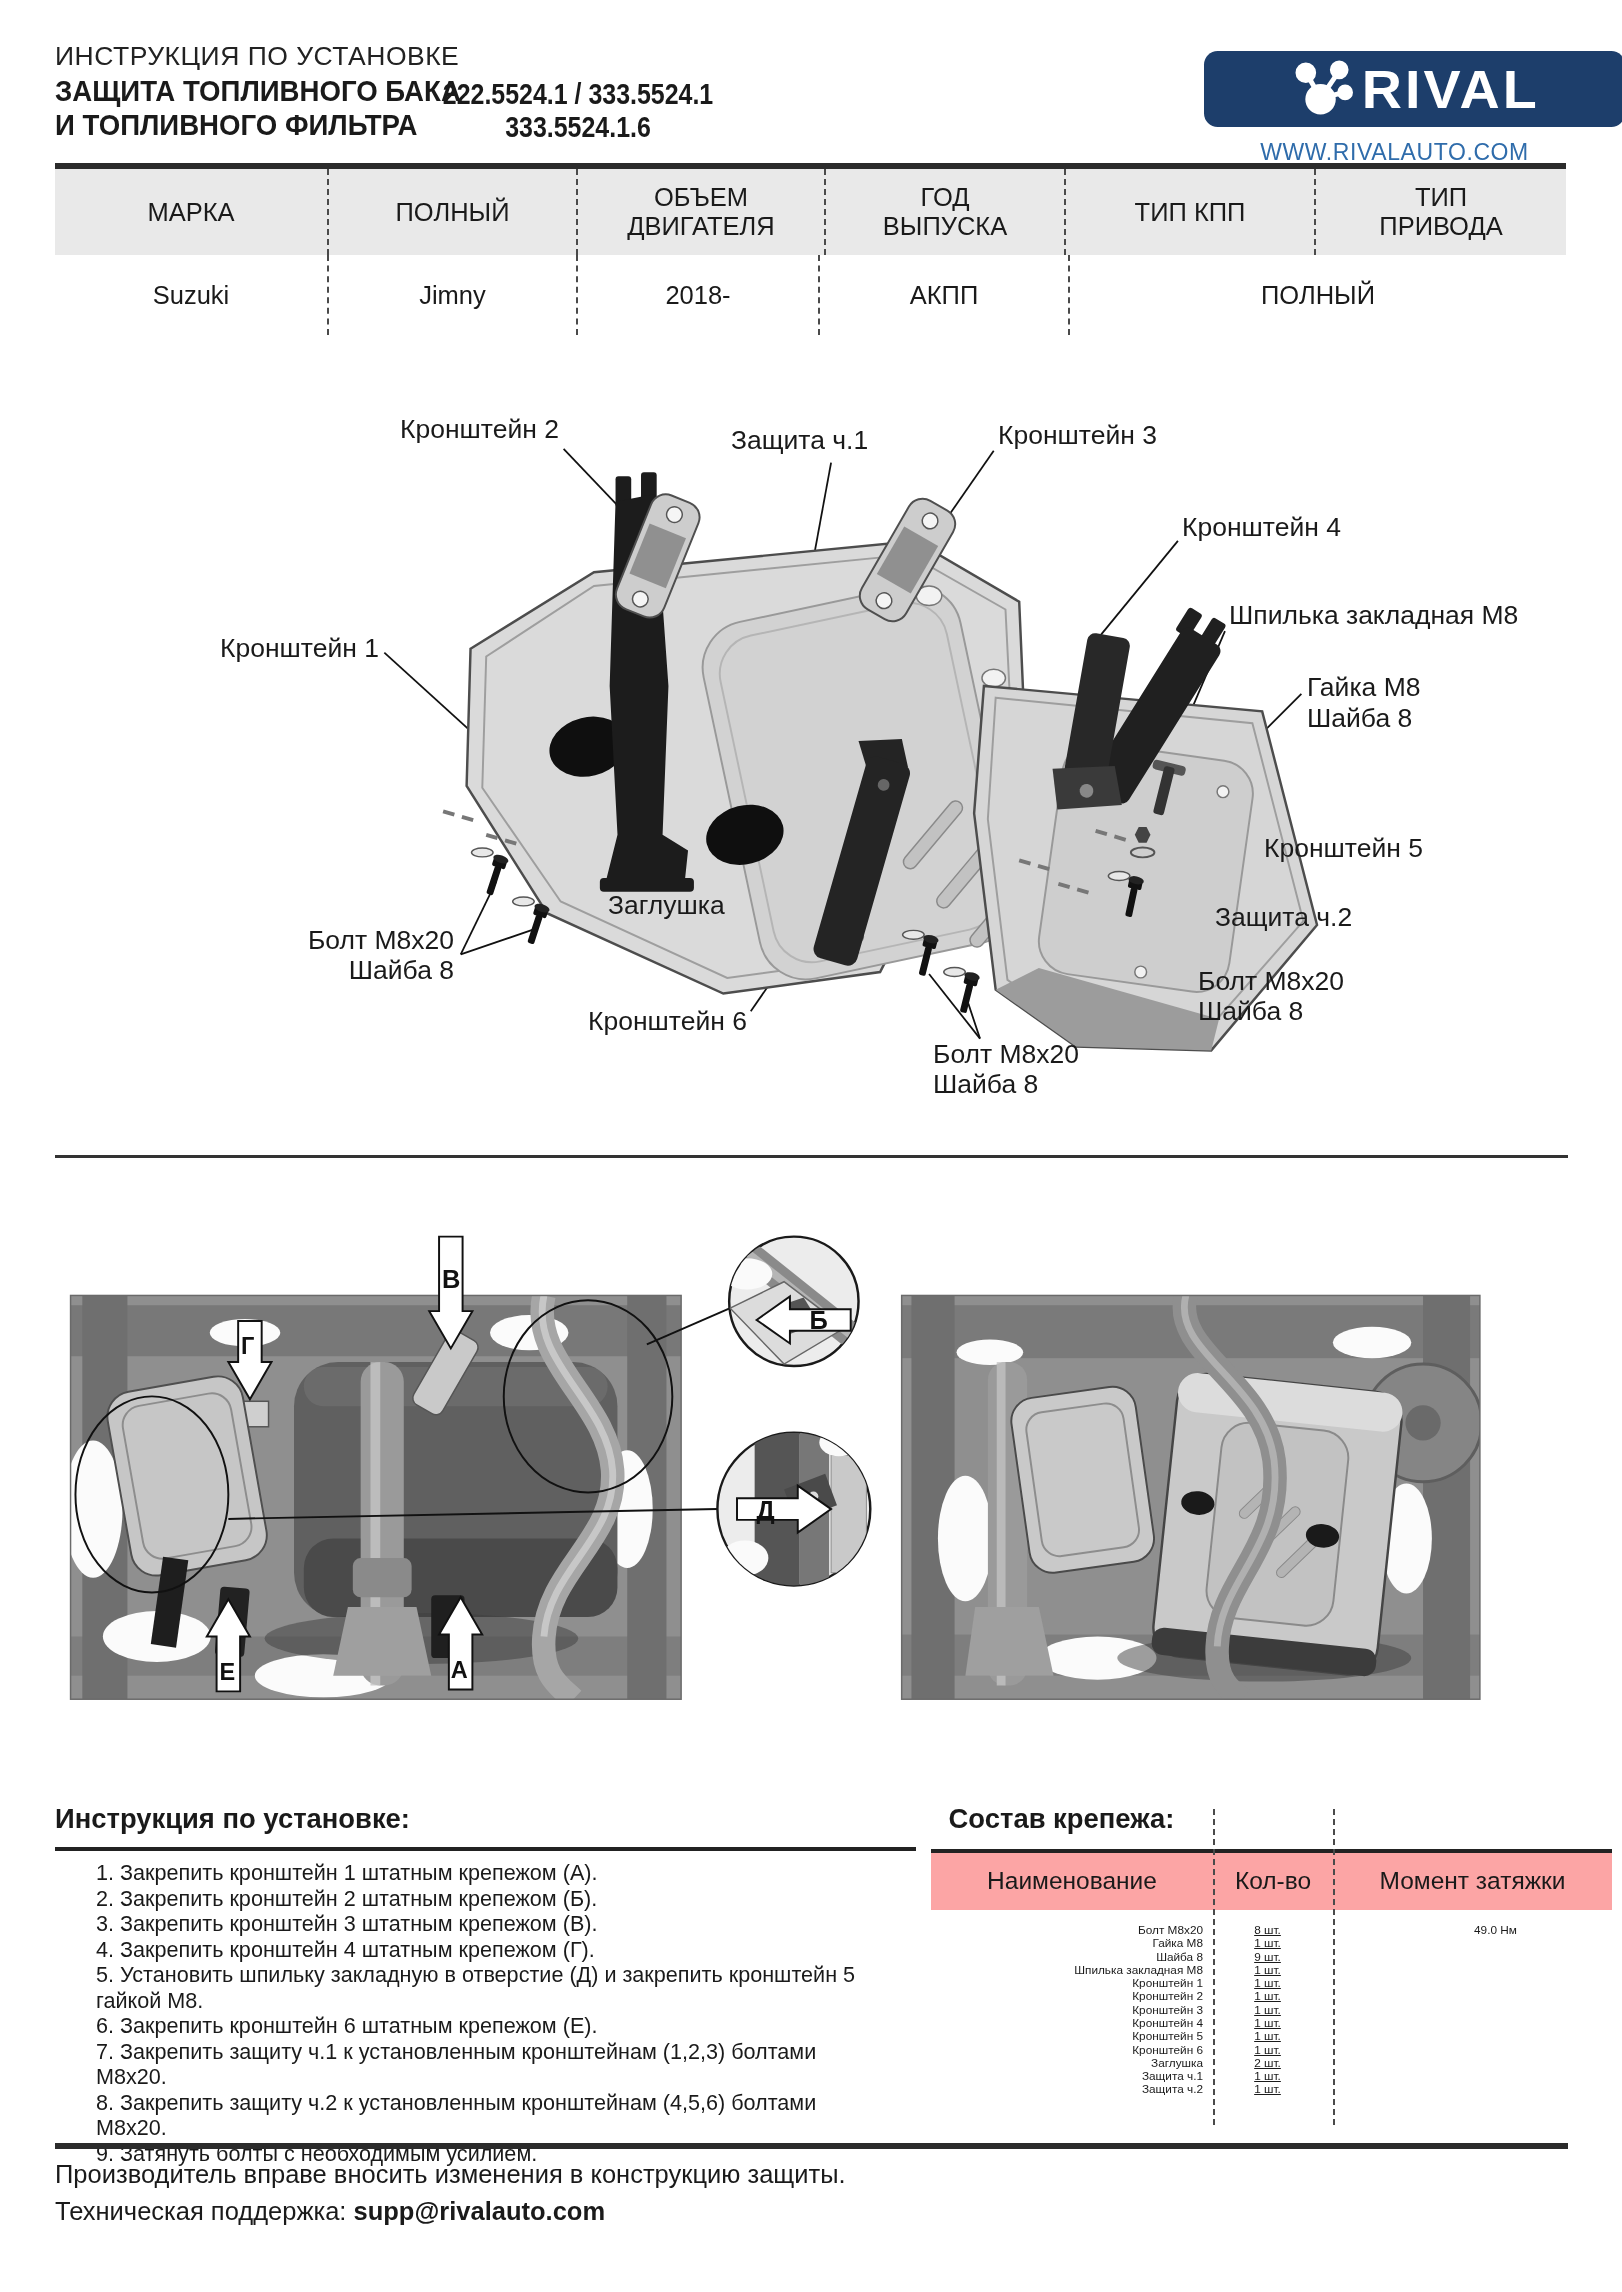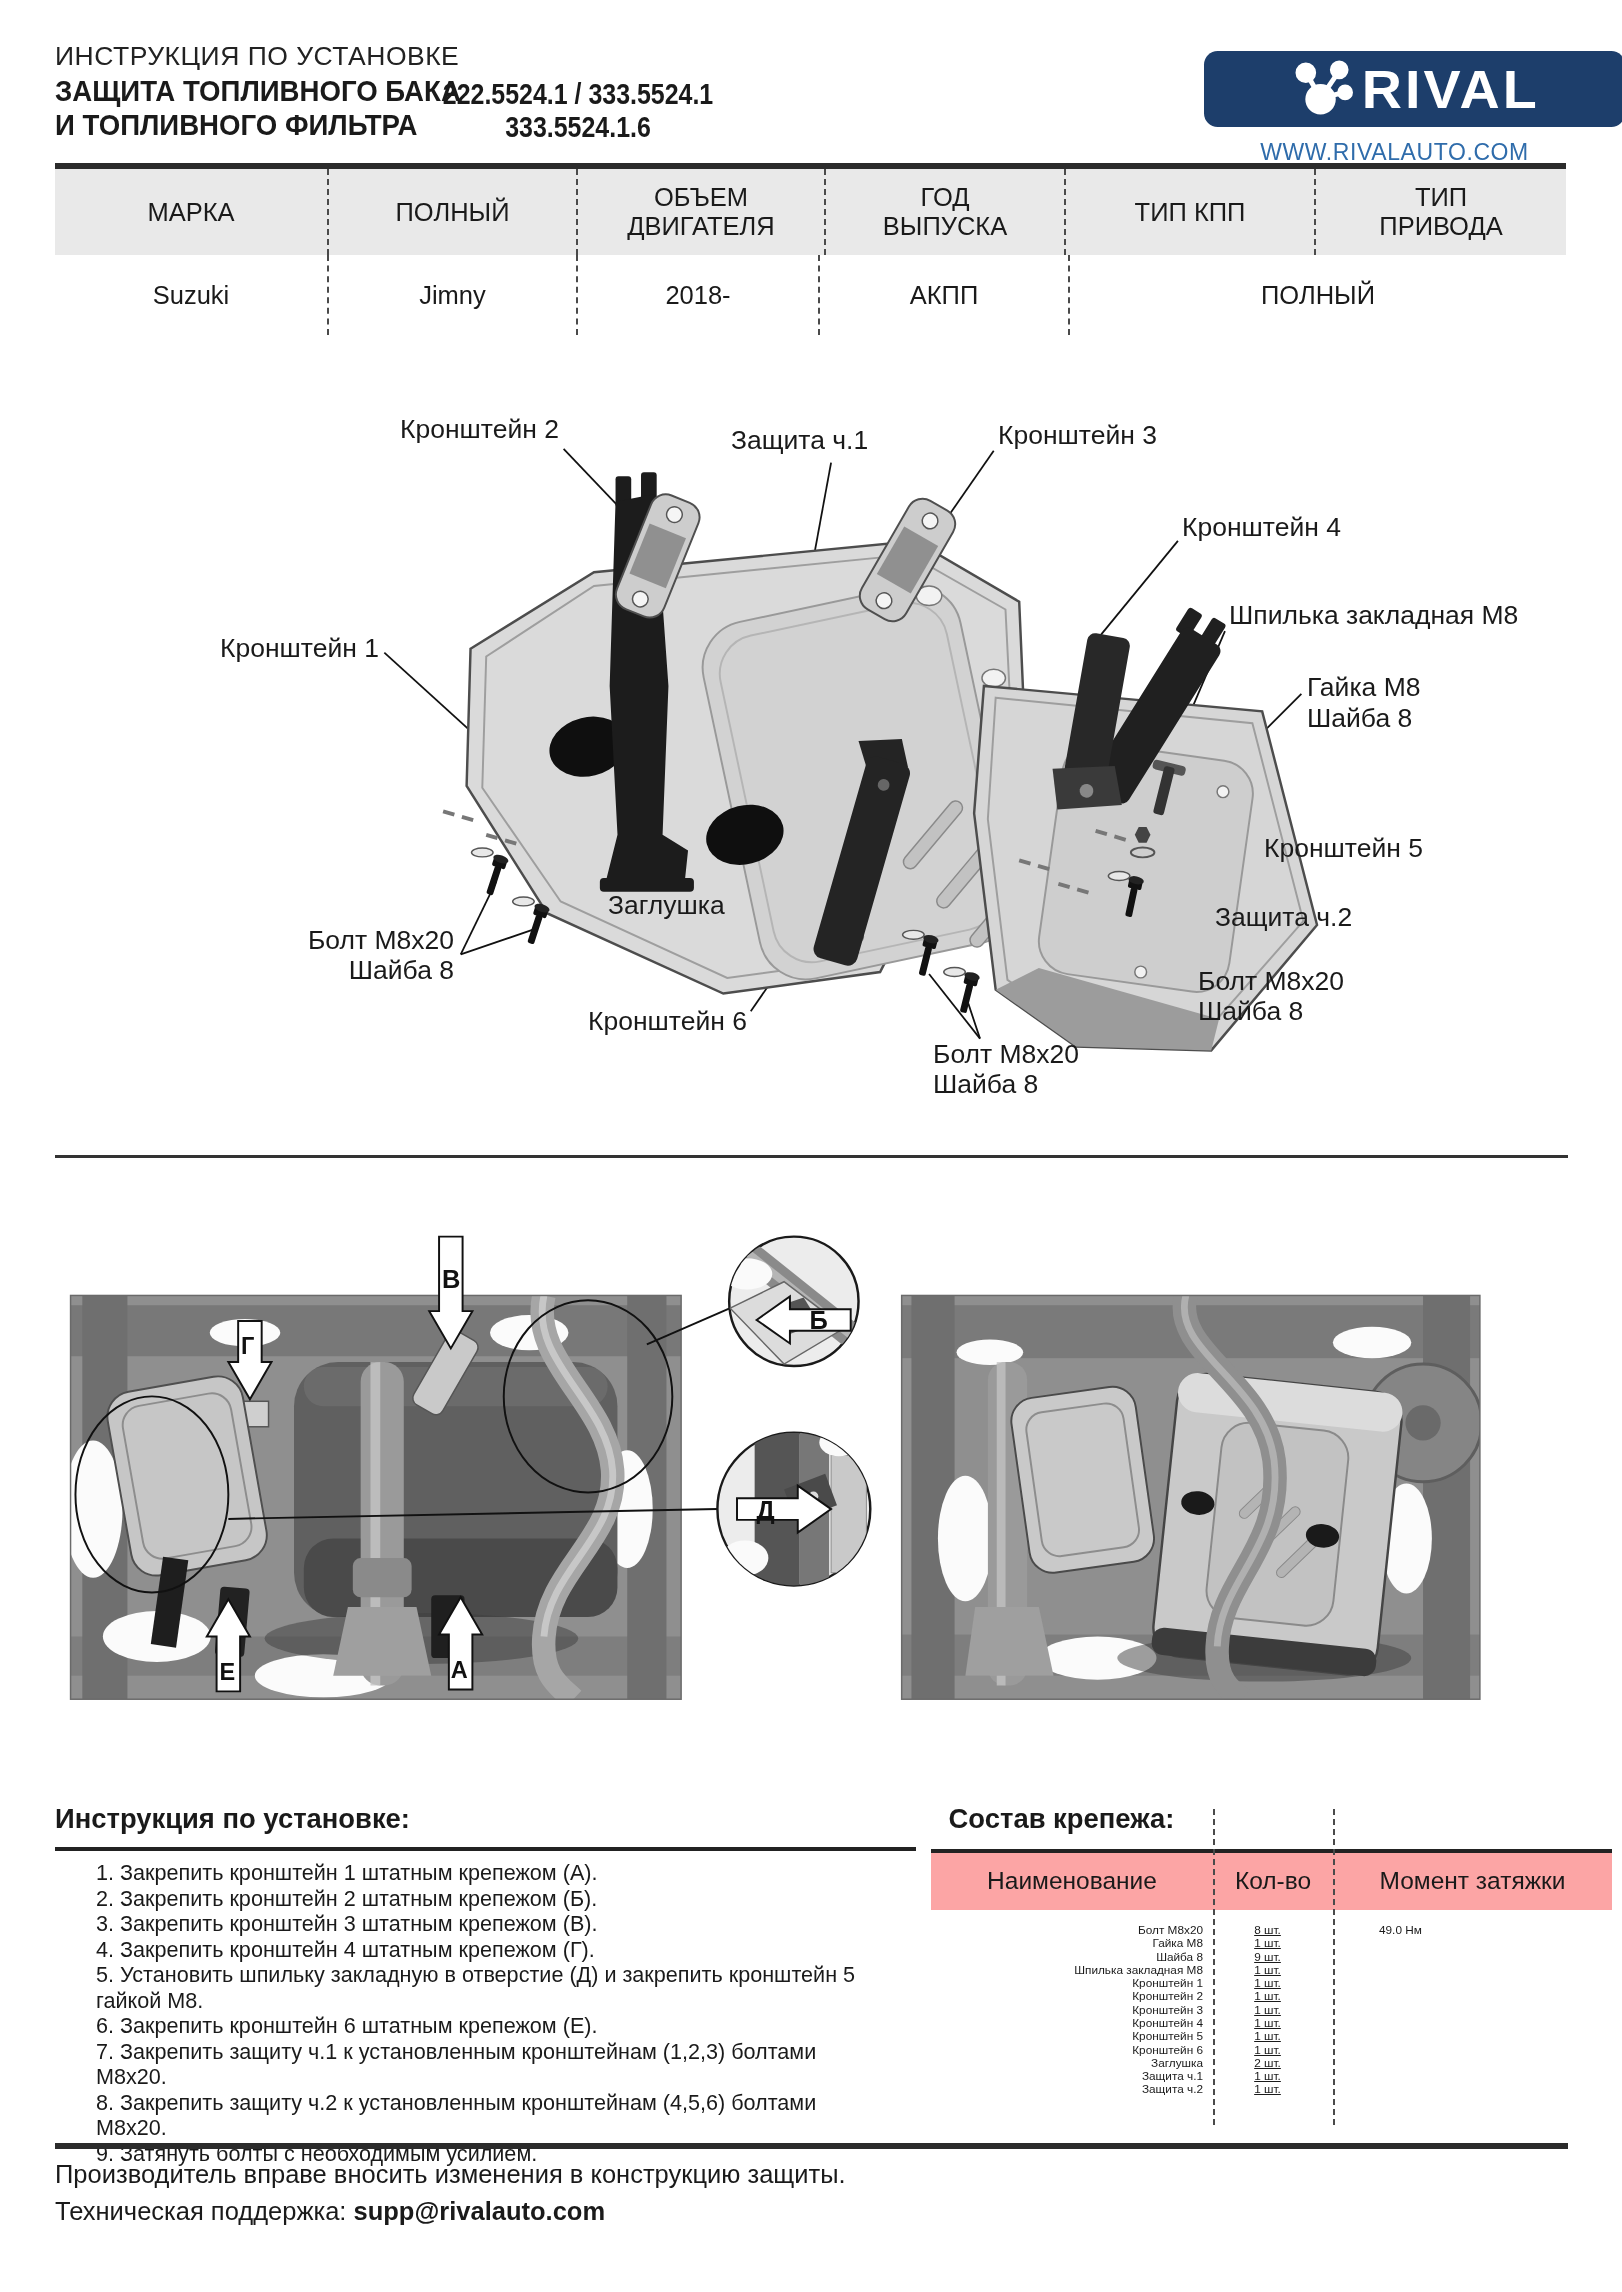--- a/index.html
+++ b/index.html
@@ -39,21 +39,21 @@
   .hw{left:931px;top:1803px;width:681px;}
   .hw h3{margin:0 0 0 17.6px;font-size:27.4px;font-weight:bold;}
   .hw .topline{height:3.9px;background:#222;margin-top:13.7px;}
   .hw-head{display:flex;background:#fca5a5;height:57px;align-items:center;}
   .hw-head div{font-size:24.5px;text-align:center;}
   .hwc0{width:282px;}.hwc1{width:120px;}.hwc2{flex:1;}
   .hw-rows{margin-top:13.7px;}
   .hw-row{display:flex;height:13.3px;align-items:center;}
   .hw-row .n{width:272px;text-align:right;font-size:11.8px;}
   .hw-row .q{width:129px;text-align:center;font-size:11.8px;text-decoration:underline;}
-  .hw-row .t{flex:1;text-align:left;padding-left:47px;font-size:11.8px;}
+  .hw-row .t{flex:1;text-align:center;padding-left:47px;font-size:11.8px;}
   .dash-v{position:absolute;width:0;border-left:2px dashed #4a4a4a;}
   .footer-line{left:55px;top:2143px;width:1513px;height:5.9px;background:#2b2b2b;}
   .foot1{left:55px;top:2160px;font-size:25.5px;}
   .foot2{left:55px;top:2197px;font-size:25.5px;}
   .foot2 b{font-weight:bold;}
   svg text{font-family:"Liberation Sans","DejaVu Sans",sans-serif;}
 </style>
 </head>
 <body>
 

